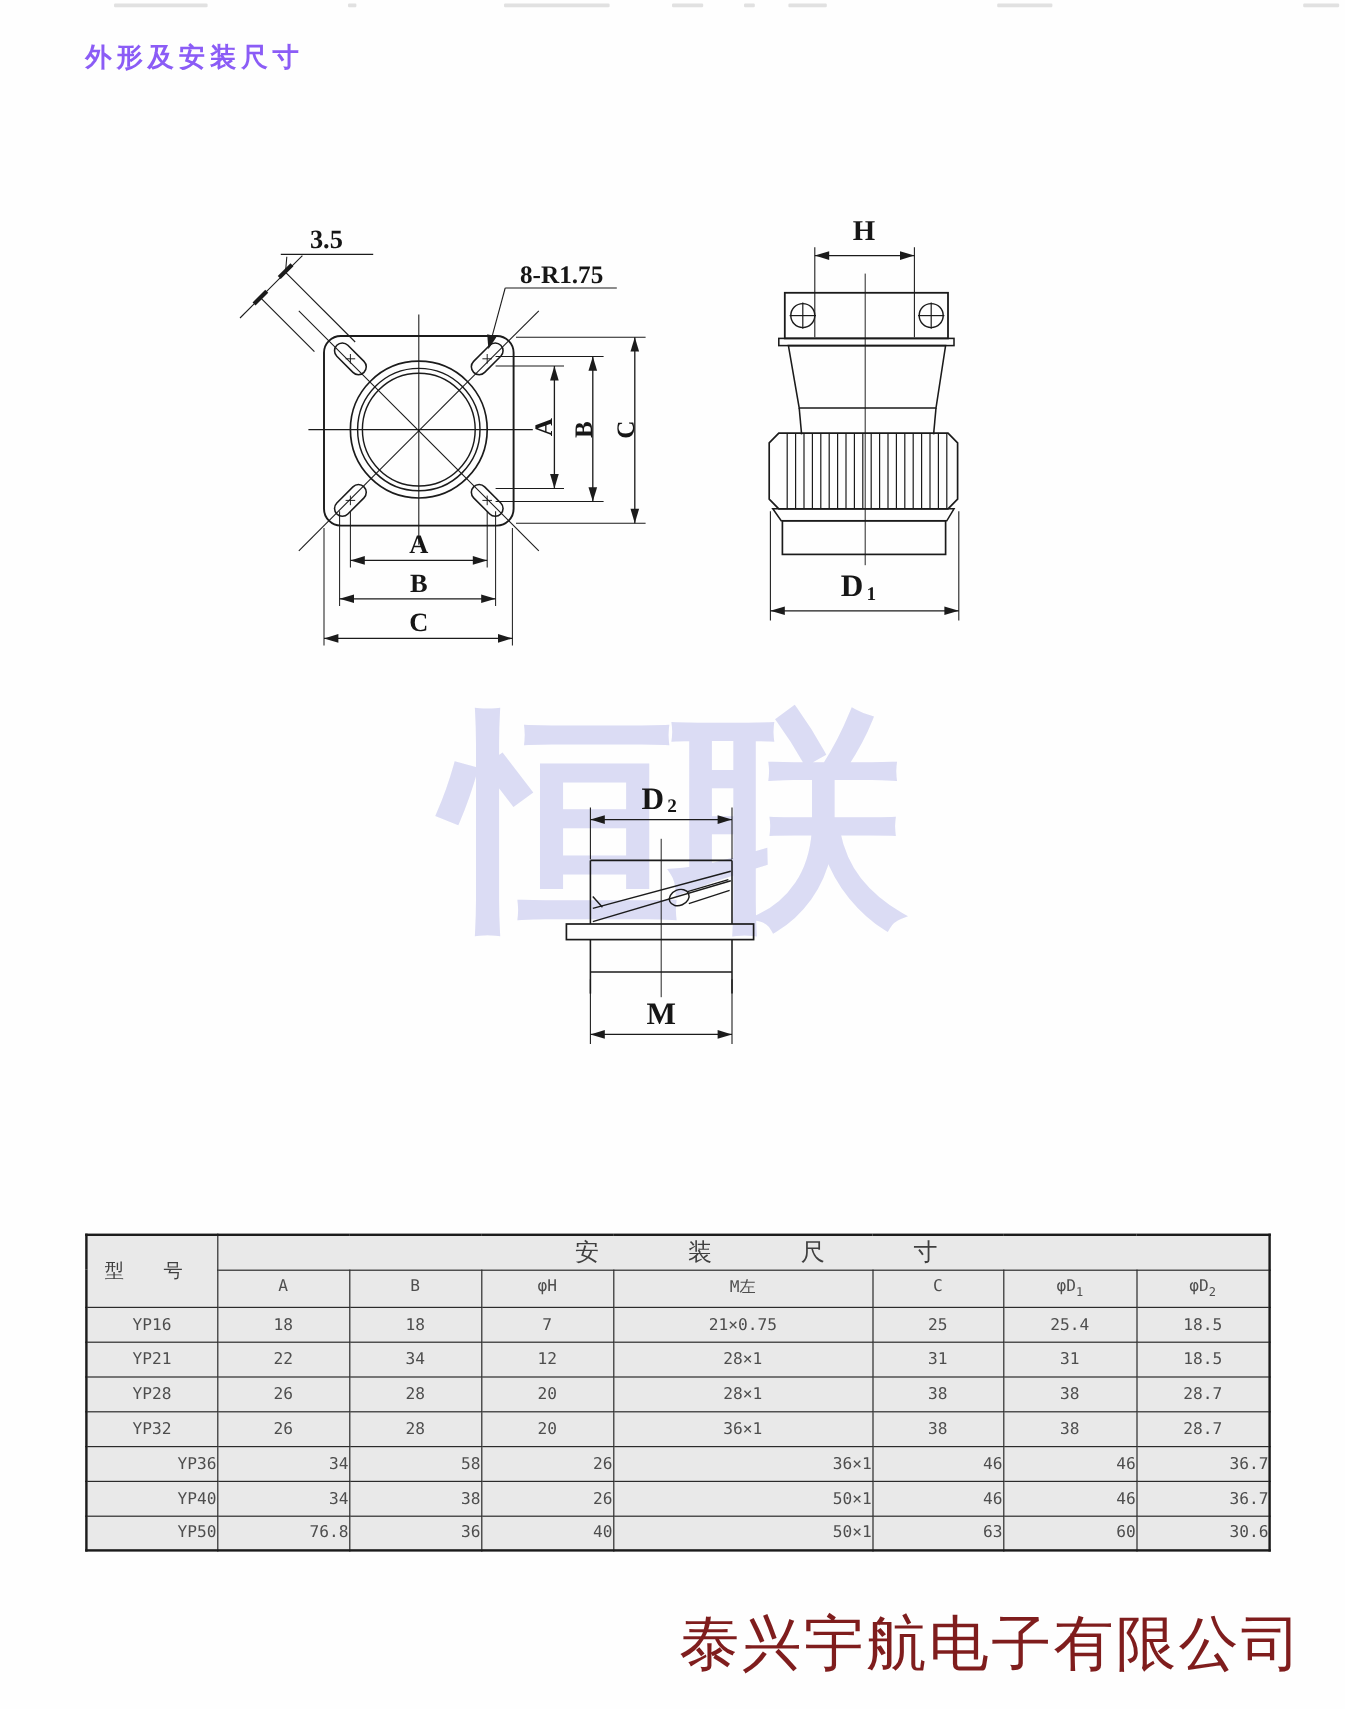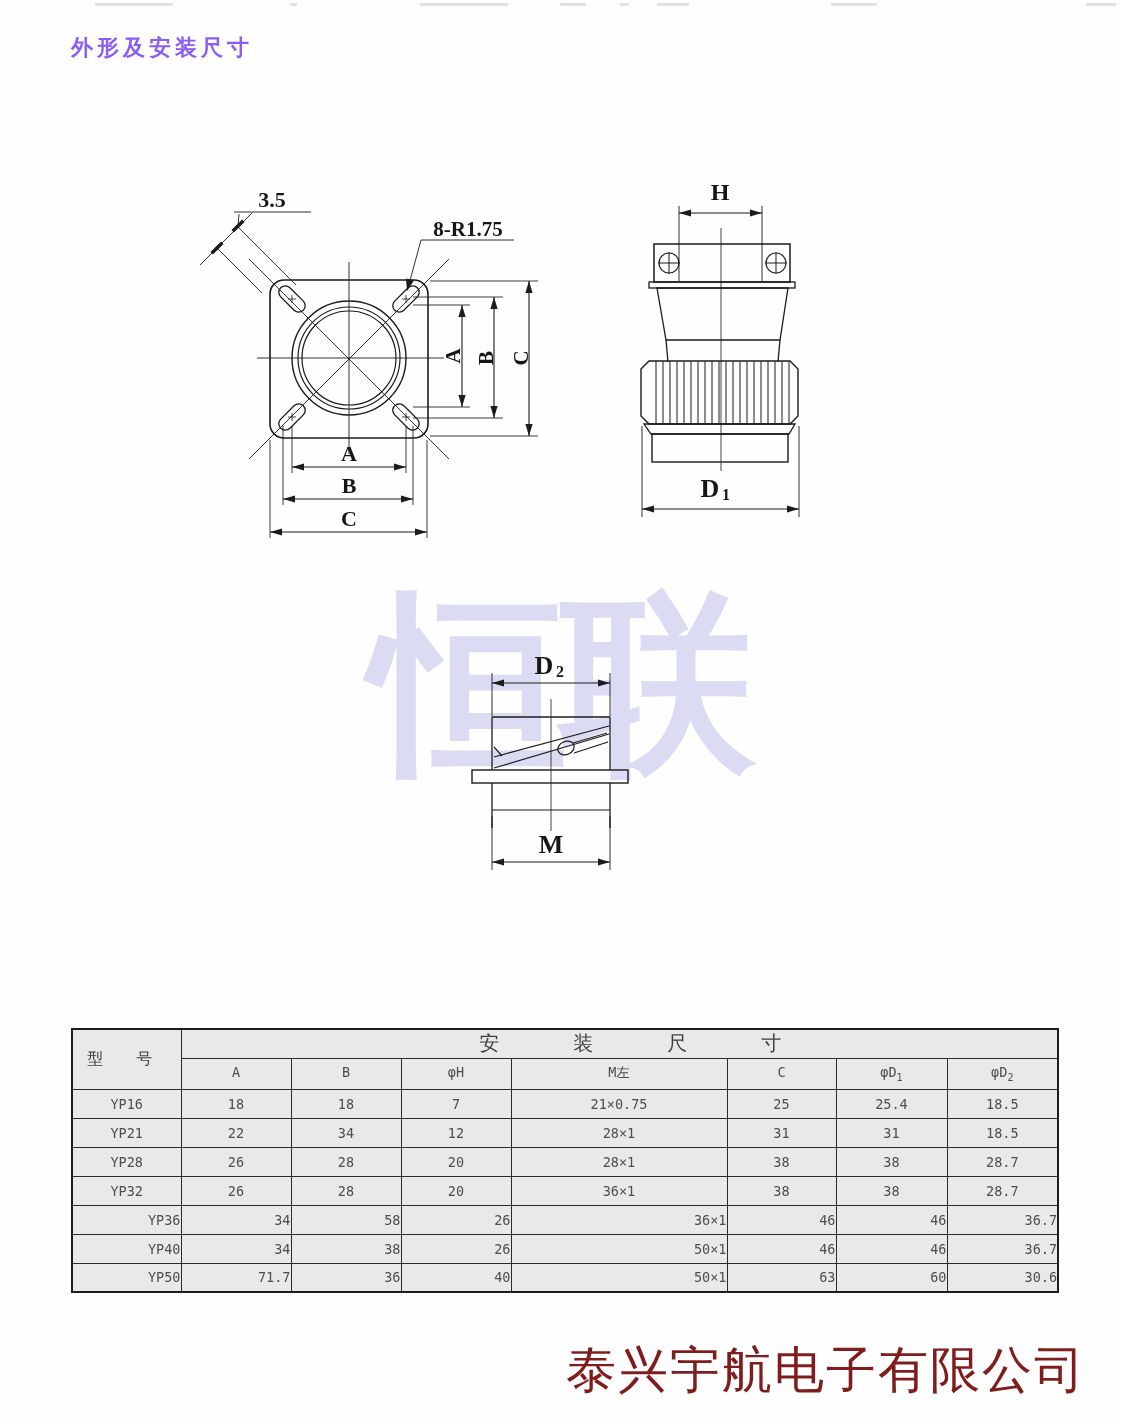--- a/index.html
+++ b/index.html
@@ -322,21 +322,21 @@
       <td>34</td>
       <td>38</td>
       <td>26</td>
       <td>50×1</td>
       <td>46</td>
       <td>46</td>
       <td>36.7</td>
     </tr>
     <tr class="dr noline">
       <td>YP50</td>
-      <td>71.7</td>
+      <td>76.8</td>
       <td>36</td>
       <td>40</td>
       <td>50×1</td>
       <td>63</td>
       <td>60</td>
       <td>30.6</td>
     </tr>
   </tbody>
     </table>
 

